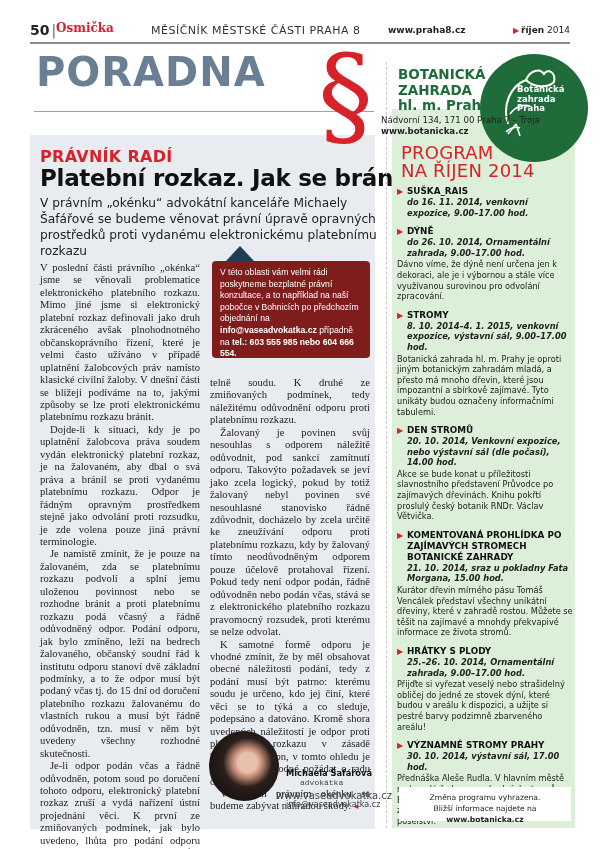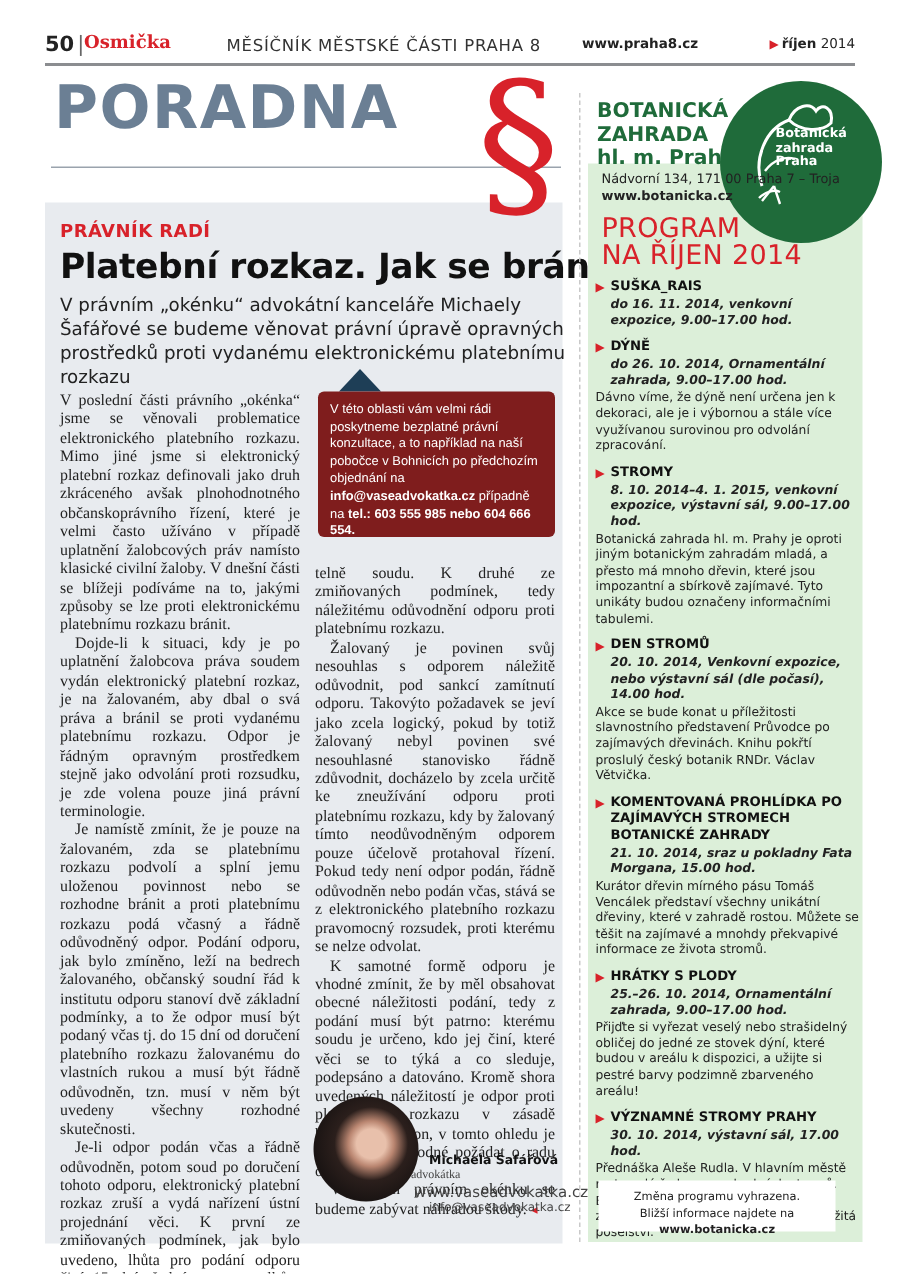--- a/index.html
+++ b/index.html
@@ -16,60 +16,60 @@
   .month { position: absolute; right: 0; top: 3px; font-size: 9px; color: #222; font-family: "DejaVu Sans", sans-serif; }
   .month b { font-weight: bold; }
   .month .tri { color: #d8222a; font-size: 8px; margin-right: 2px; }
 
   
   .poradna-title { position: absolute; left: 36px; top: 52px; font-family: "DejaVu Sans", sans-serif; font-weight: bold; font-size: 40px; letter-spacing: 1px; color: #6b7f94; line-height: 1; }
   .poradna-rule { position: absolute; left: 34px; top: 111px; width: 340px; height: 1px; background: #9aa3ad; }
   .section-mark { position: absolute; left: 318px; top: 40px; font-family: "DejaVu Serif", serif; font-size: 110px; color: #d8222a; line-height: 1; }
 
   .article-bg { position: absolute; left: 30px; top: 135px; width: 345px; height: 694px; background: #e8ebef; }
-  .kicker { position: absolute; left: 40px; top: 147px; font-family: "DejaVu Sans", sans-serif; font-weight: bold; font-size: 12px; color: #d8222a; letter-spacing: 0.3px; }
+  .kicker { position: absolute; left: 40px; top: 147px; font-family: "DejaVu Sans", sans-serif; font-weight: bold; font-size: 16px; color: #d8222a; letter-spacing: 0.3px; }
   .headline { position: absolute; left: 40px; top: 165px; font-family: "DejaVu Sans", sans-serif; font-weight: bold; font-size: 23px; color: #111; white-space: nowrap; letter-spacing: -0.3px; }
   .lead { position: absolute; left: 40px; top: 195px; width: 340px; font-family: "DejaVu Sans", sans-serif; font-size: 12.2px; line-height: 16px; color: #222; }
 
   .col { position: absolute; font-family: "Liberation Serif", serif; font-size: 10.6px; line-height: 12.45px; color: #222; text-align: justify; hyphens: manual; }
   .col p { text-indent: 0; }
   .col p + p { text-indent: 10px; }
   .col1 { left: 40px; top: 262px; width: 160px; }
   .col2 { left: 210px; top: 377px; width: 160px; }
 
   .infobox { position: absolute; left: 212px; top: 261px; width: 158px; height: 97px; background: #7f1d1d; border-radius: 4px; padding: 6px 8px; font-family: Liberation Sans, sans-serif; font-size: 8.6px; line-height: 11.6px; color: #ffffff; }
   .infobox b { font-weight: bold; }
   .infobox-arrow { position: absolute; left: 226px; top: 246px; width: 0; height: 0; border-left: 14px solid transparent; border-right: 14px solid transparent; border-bottom: 15px solid #1e3e56; }
   .end-mark { color: #d8222a; font-size: 9px; }
 
   .author-photo { position: absolute; left: 209px; top: 731px; width: 70px; height: 70px; border-radius: 50%; background: radial-gradient(circle at 55% 45%, #e8c0ab 0 18%, #b98570 28%, #2b1f1c 45%, #1a1413 70%, #3c3330 100%); overflow: hidden; }
   .author-name { position: absolute; left: 286px; top: 768px; font-family: "DejaVu Sans", sans-serif; font-weight: bold; font-size: 8.3px; color: #111; }
-  .author-role { position: absolute; left: 274px; top: 778px; font-family: Liberation Serif, serif; font-size: 8px; color: #444; }
+  .author-role { position: absolute; left: 300px; top: 778px; font-family: Liberation Mono, monospace; font-size: 8px; color: #444; }
   .author-web { position: absolute; left: 276px; top: 790px; font-family: "DejaVu Sans", sans-serif; font-size: 10px; color: #444; }
   .author-mail { position: absolute; left: 286px; top: 800px; font-family: "DejaVu Sans", sans-serif; font-size: 8px; color: #444; }
 
   .divider { position: absolute; left: 386px; top: 62px; width: 1px; height: 766px; border-left: 1px dashed #c9c9c9; }
 
   
   .bz-name { position: absolute; left: 398px; top: 67px; font-family: "DejaVu Sans", sans-serif; font-weight: bold; font-size: 13.5px; line-height: 15.5px; color: #1f6b3a; }
   .bz-logo { position: absolute; left: 480px; top: 54px; width: 108px; height: 108px; border-radius: 50%; background: #1f6b3a; overflow: hidden; }
   .bz-logo-text { position: absolute; left: 517px; top: 85px; font-family: "DejaVu Sans", sans-serif; font-weight: bold; font-size: 8.5px; line-height: 9.5px; color: #ffffff; }
   .bz-panel { position: absolute; left: 392px; top: 109px; width: 183px; height: 719px; background: #dcefd9; }
-  .bz-address { position: absolute; left: 401px; top: 115px; font-family: "DejaVu Sans", sans-serif; font-size: 8.6px; line-height: 11px; color: #222; }
+  .bz-address { position: absolute; left: 381px; top: 115px; font-family: "DejaVu Sans", sans-serif; font-size: 8.6px; line-height: 11px; color: #222; }
   .bz-address b { font-weight: bold; }
   .prog-title { position: absolute; left: 401px; top: 144px; font-family: "DejaVu Sans", sans-serif; font-size: 18px; line-height: 18px; color: #d8222a; letter-spacing: 0.2px; }
 
   .events { position: absolute; left: 397px; top: 186px; width: 176px; font-family: "DejaVu Sans", sans-serif; color: #222; }
   .ev { margin-bottom: 8px; }
   .ev-title { font-weight: bold; font-size: 8.8px; line-height: 11px; color: #111; padding-left: 10px; position: relative; }
   .ev-title .tri { position: absolute; left: 0; top: 0; color: #d8222a; font-size: 8px; }
   .ev-when { font-style: italic; font-weight: bold; font-size: 8.3px; line-height: 10.6px; padding-left: 10px; color: #222; }
   .ev-desc { font-size: 8.2px; line-height: 10.6px; color: #222; margin-top: 1px; }
 
-  .notice { position: absolute; left: 399px; top: 787px; width: 158px; height: 34px; background: #ffffff; text-align: center; font-family: "DejaVu Sans", sans-serif; font-size: 7.6px; line-height: 11px; color: #222; padding-top: 5px; }
+  .notice { position: absolute; left: 399px; top: 787px; width: 172px; height: 34px; background: #ffffff; text-align: center; font-family: "DejaVu Sans", sans-serif; font-size: 7.6px; line-height: 11px; color: #222; padding-top: 5px; }
   .notice b { font-weight: bold; }
 </style>
 </head>
 <body>
 
 <div class="topbar">
   <span class="pageno"><span>50</span><span class="bar">|</span></span>
   <span class="brand">Osmička</span>
   <span class="mag">MĚSÍČNÍK MĚSTSKÉ ČÁSTI PRAHA 8</span>
   <span class="web">www.praha8.cz</span>

